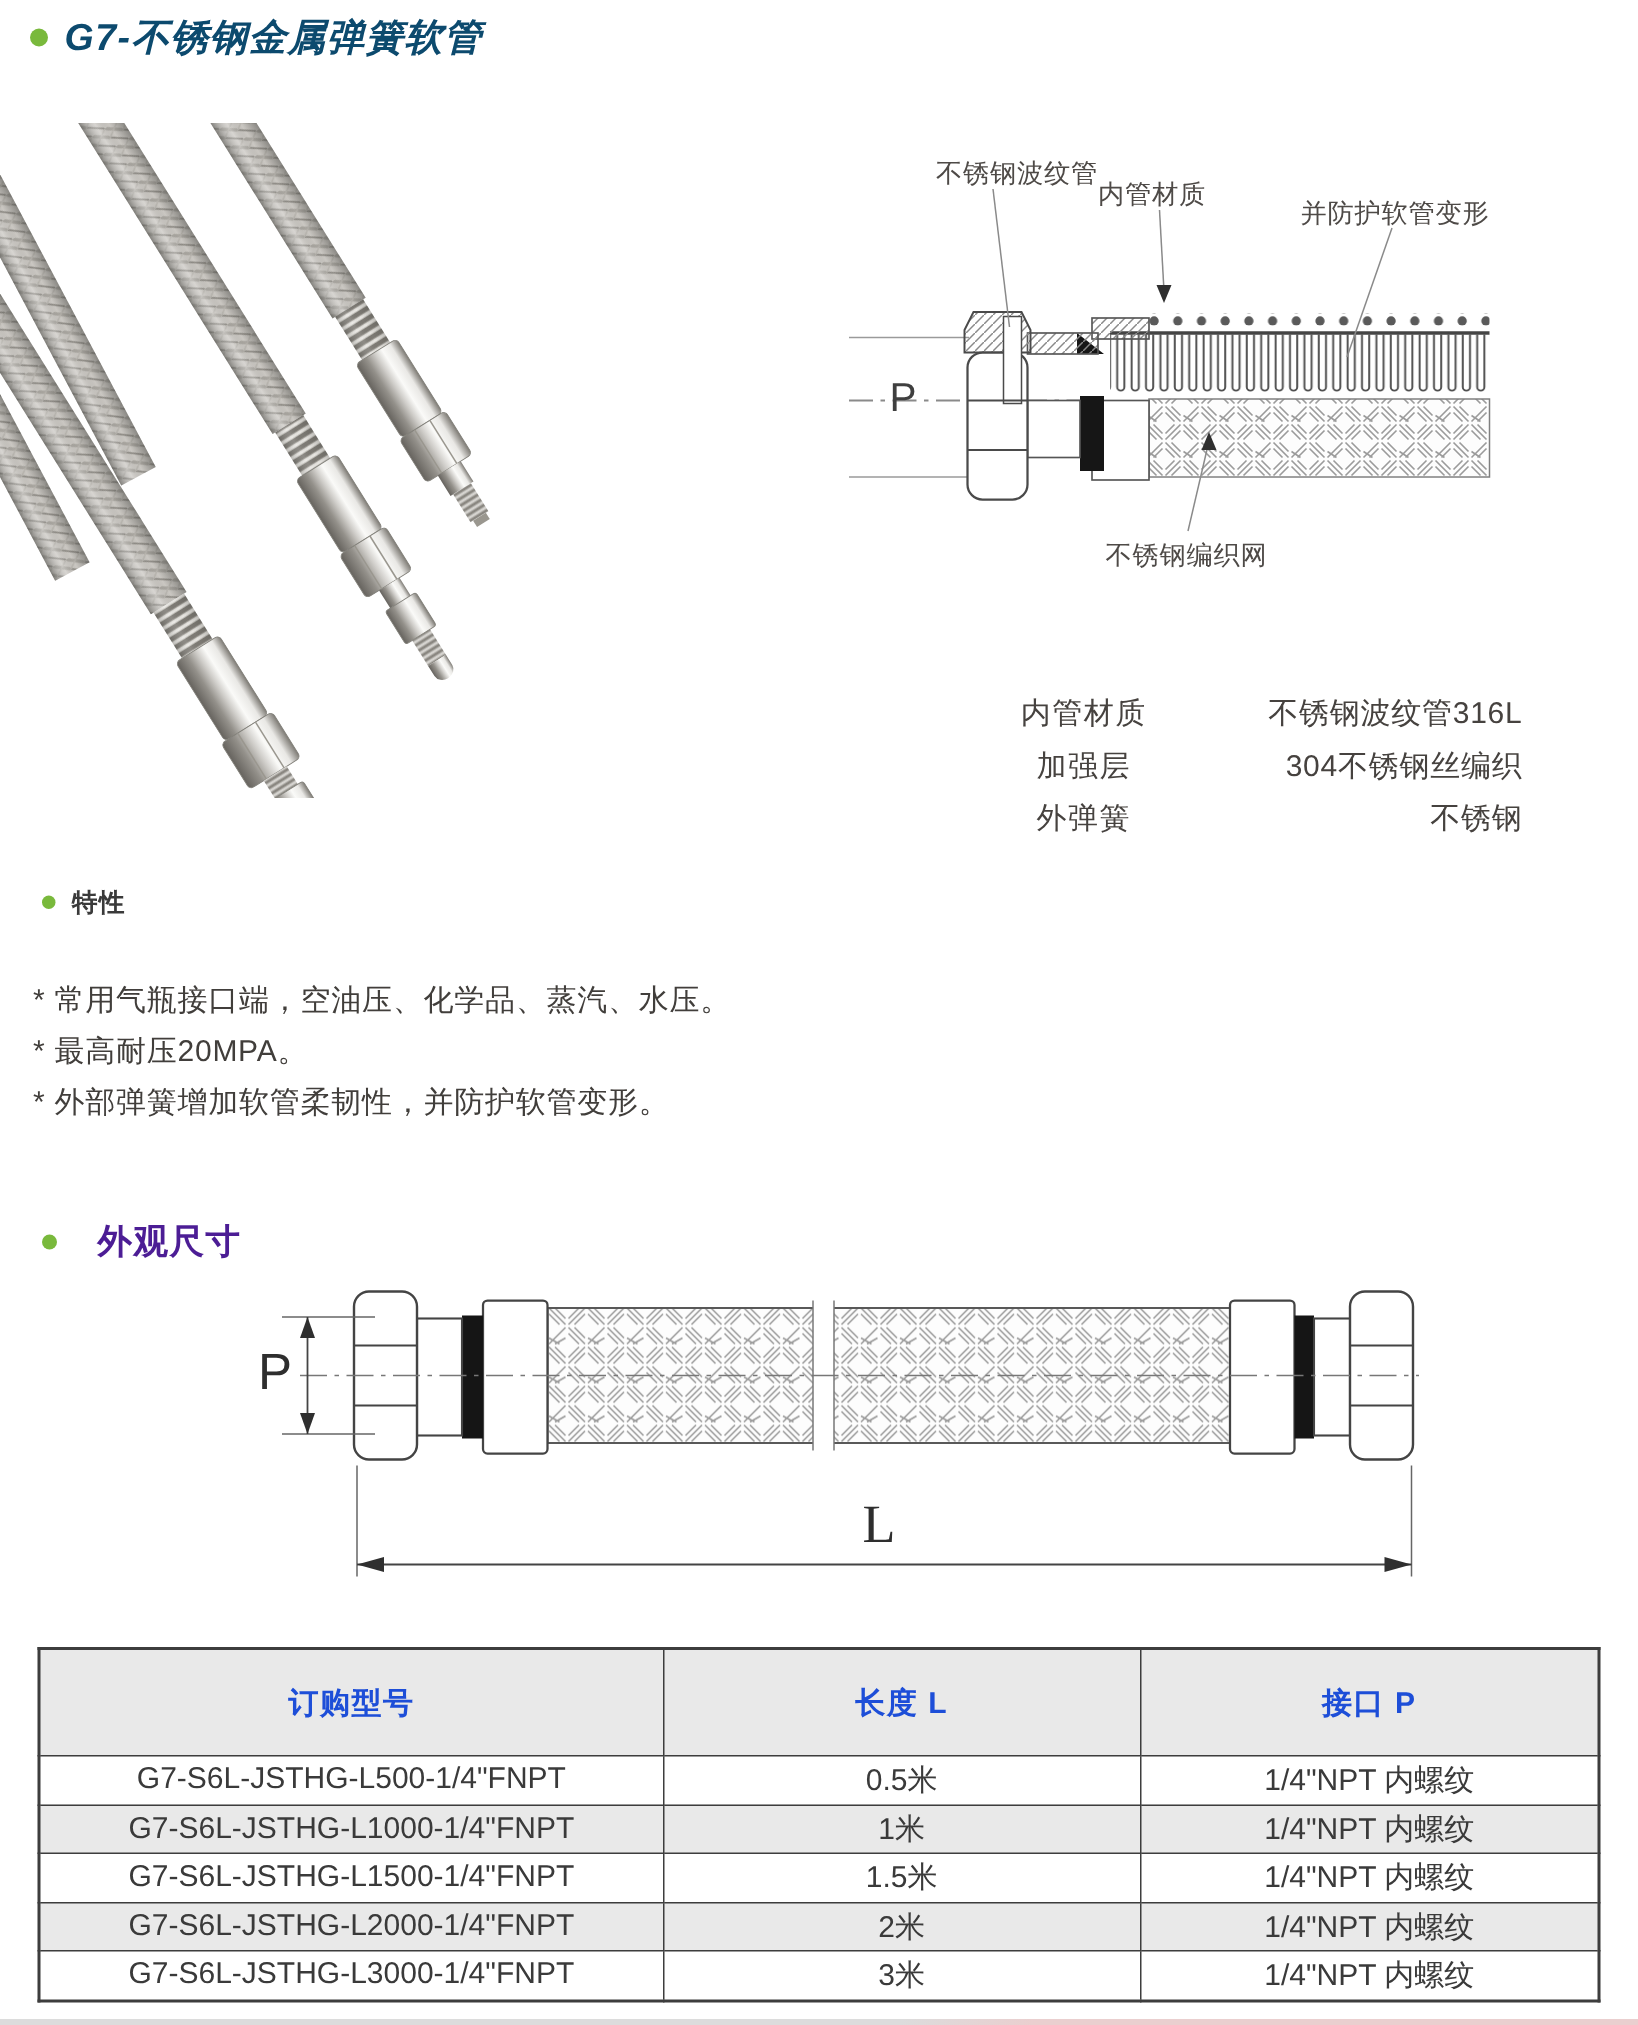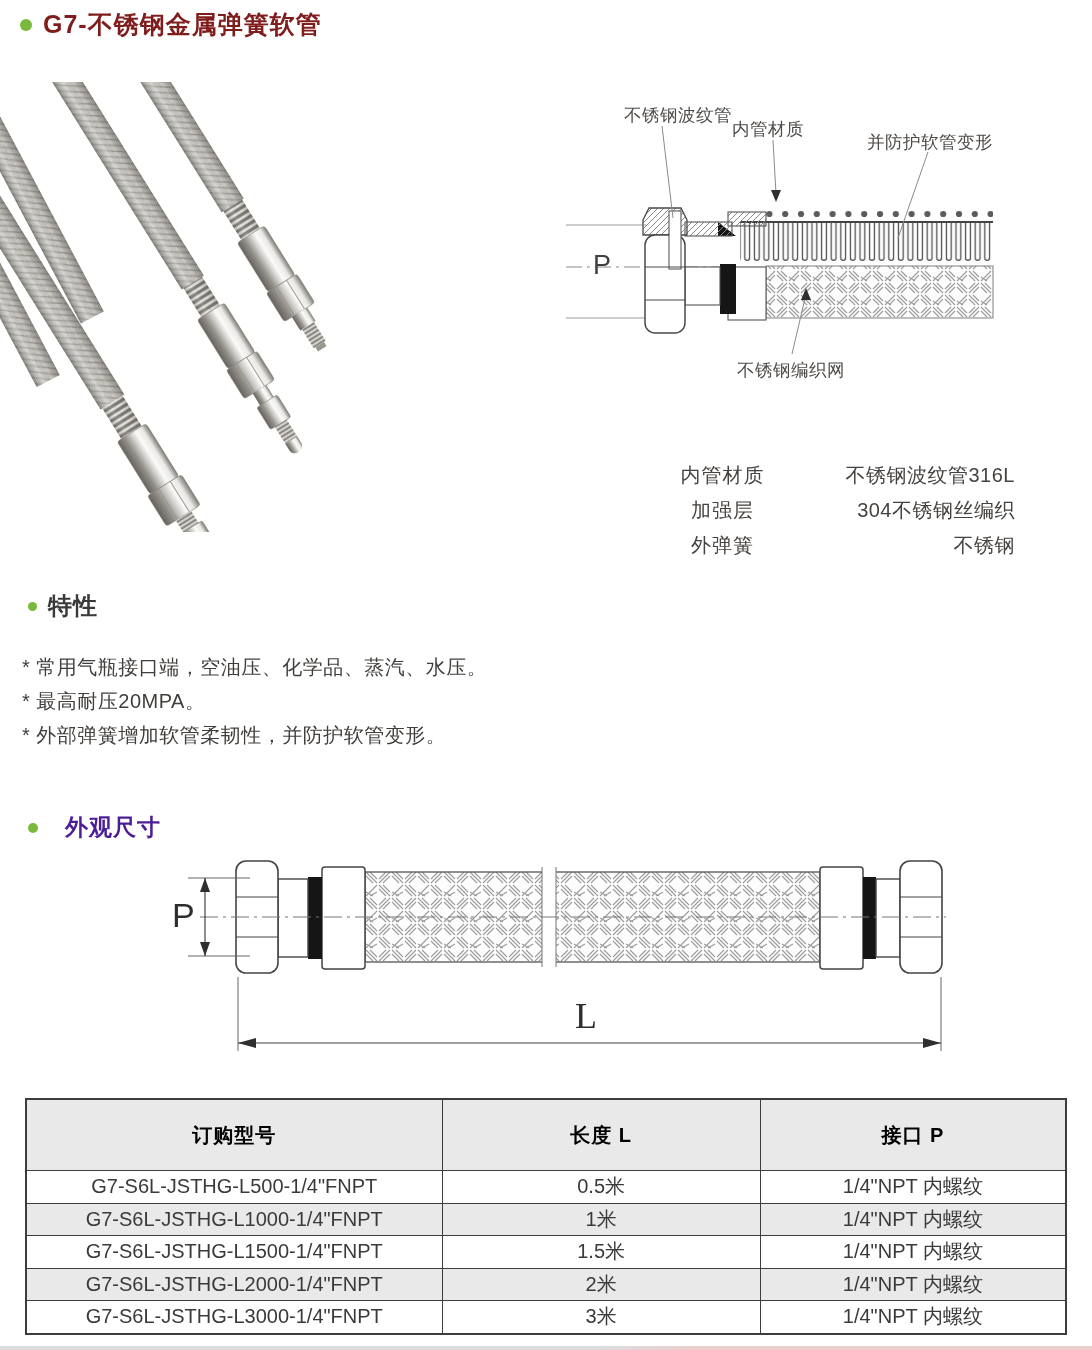--- a/index.html
+++ b/index.html
@@ -5,23 +5,23 @@
   html,body{margin:0;padding:0;background:#fff;}
   #page{position:relative;width:1092px;height:1350px;background:#ffffff;overflow:hidden;
         font-family:"Liberation Sans","DejaVu Sans",sans-serif;color:#3c3c3c;}
 
   
   .sec-head{position:absolute;display:flex;align-items:center;gap:11px;}
   .dot{border-radius:50%;background:#79b93c;flex:0 0 auto;}
   .d12{width:12px;height:12px;}
   .d10{width:10px;height:10px;}
   .d9{width:9px;height:9px;}
-  .sec-head h1{margin:0;font-size:25px;font-weight:700;color:#7f1d1d;letter-spacing:1px;}
+  .sec-head h1{margin:0;font-size:25px;font-weight:700;color:#0c4a6e;letter-spacing:1px;font-style:italic;}
   .sec-head h2.green{margin:16px;font-size:23px;font-weight:700;color:#4c1d95;letter-spacing:1px;}
-  .sec-head h2.dark{margin:0;font-size:24px;font-weight:700;color:#3a3a3a;letter-spacing:1px;}
+  .sec-head h2.dark{margin:0;font-size:17px;font-weight:700;color:#3a3a3a;letter-spacing:1px;}
 
   #photo{position:absolute;left:0;top:82px;}
 
   
   #diagram{position:absolute;left:560px;top:90px;width:532px;height:300px;}
   #diagram svg{position:absolute;left:0;top:0;}
   .dlabel{position:absolute;font-size:17.5px;color:#4e4a47;white-space:nowrap;letter-spacing:0.5px;}
   .dlabel.big{font-size:27px;color:#3f3f3f;}
 
   
@@ -39,21 +39,21 @@
   #dimwrap svg{position:absolute;left:0;top:0;}
   .dimlabel-p{position:absolute;left:2px;top:51px;font-size:34px;color:#2e2e2e;}
   .dimlabel-l{position:absolute;left:405px;top:150px;font-size:36px;color:#2e2e2e;
               font-family:"Liberation Serif","DejaVu Serif",serif;}
 
   
   #order-table{position:absolute;left:25px;top:1098px;width:1042px;border-collapse:collapse;
                table-layout:fixed;}
   #order-table th,#order-table td{border:1.6px solid #3d3d3d;text-align:center;padding:0;}
   #order-table{border:2.5px solid #3d3d3d;}
-  #order-table th{height:70px;background:#e9e9e9;font-size:20px;font-weight:700;color:#000000;letter-spacing:1px;}
+  #order-table th{height:70px;background:#e9e9e9;font-size:20px;font-weight:700;color:#1d4ed8;letter-spacing:1px;}
   #order-table td{height:31.5px;font-size:20px;color:#3a3a3a;background:#fff;}
   #order-table tbody tr:nth-child(even) td{background:#e9e9e9;}
 
   #bottom-strip{position:absolute;left:0;bottom:0;width:100%;height:4px;
     background:linear-gradient(90deg,#dcdcdc 0%,#dcdcdc 55%,#eacfcf 63%,#eacfcf 100%);}
 </style>
 </head>
 <body>
 
 <div id="page">

